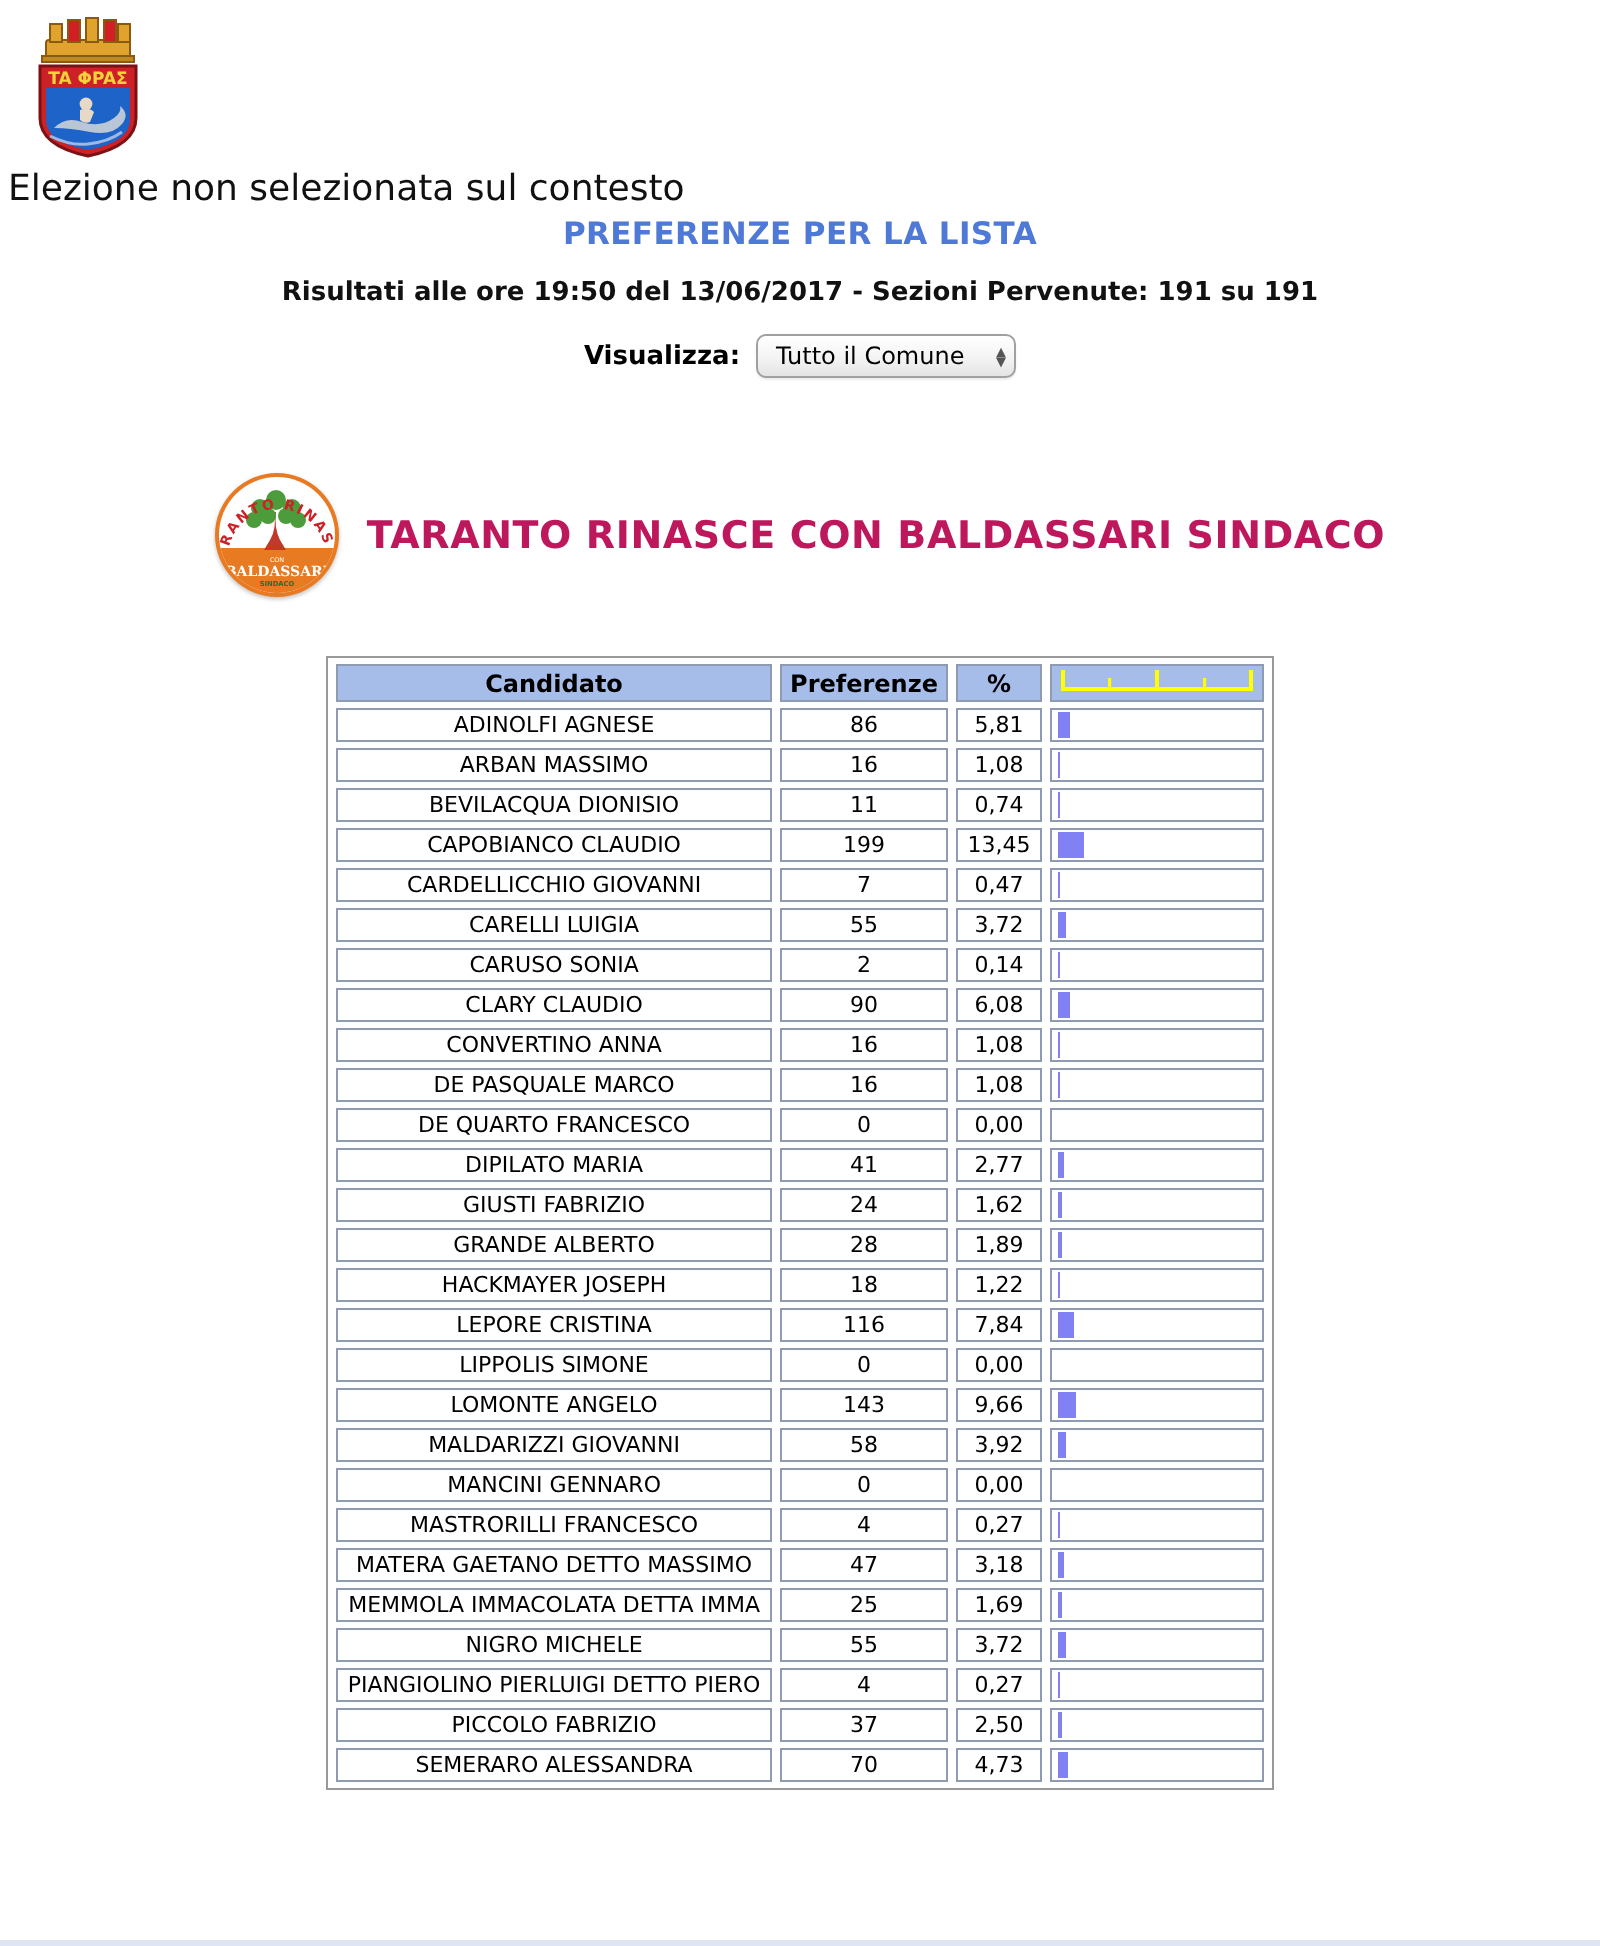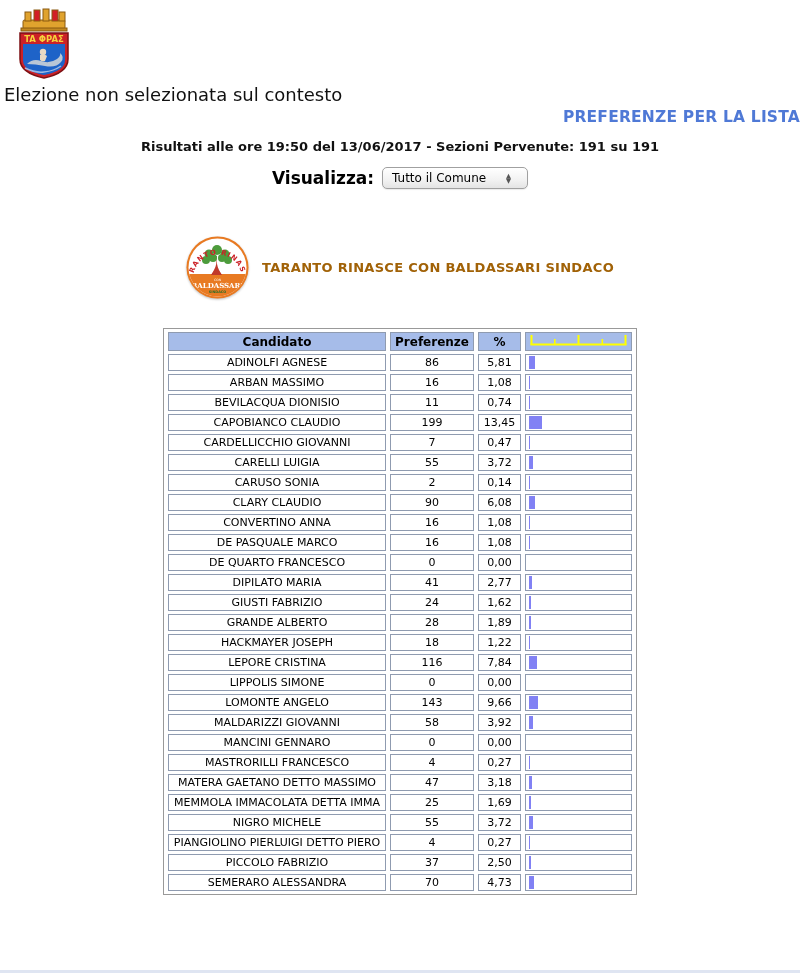--- a/index.html
+++ b/index.html
@@ -12,38 +12,38 @@
   }
   *{box-sizing:border-box;}
   html,body{margin:0;padding:0;}
   body{
     width:800px;height:973px;background:#ffffff;
     font-family:"DejaVu Sans","Liberation Sans",sans-serif;
     color:#000;position:relative;overflow:hidden;
   }
   .crest{position:absolute;left:13px;top:6px;width:62px;height:74px;}
   .context-note{position:absolute;left:4px;top:84px;font-size:18px;color:#111;}
-  .page-title{position:absolute;left:0;top:108px;width:100%;text-align:right;
+  .page-title{position:absolute;left:0;top:108px;width:100%;text-align:center;
     font-size:15.5px;font-weight:bold;color:var(--accent);letter-spacing:.2px;margin:0;}
   .results-line{position:absolute;left:0;top:139px;width:100%;text-align:center;
     font-size:13px;font-weight:bold;color:#111;}
   .visualizza-row{position:absolute;left:0;top:167px;width:100%;display:flex;
     justify-content:center;align-items:center;gap:8px;}
-  .visualizza-label{font-size:17px;font-weight:bold;}
-  .select-box{width:146px;height:22px;border:1px solid #a0a0a0;border-radius:5px;
+  .visualizza-label{font-size:13px;font-weight:bold;}
+  .select-box{width:130px;height:22px;border:1px solid #a0a0a0;border-radius:5px;
     background:linear-gradient(#ffffff,#f2f2f2 60%,#e4e4e4);
     display:flex;align-items:center;justify-content:space-between;
-    padding:0 16px 0 9px;font-size:12px;cursor:default;
+    padding:0 4px 0 9px;font-size:12px;cursor:default;
     box-shadow:0 1px 1px rgba(0,0,0,.08);}
   .stepper{display:flex;flex-direction:column;line-height:4px;color:#555;
     font-size:6.5px;align-items:center;gap:1px;}
   .list-header{position:absolute;left:0;top:236px;width:100%;display:flex;
     align-items:center;justify-content:center;gap:13px;}
   .list-logo{width:63px;height:63px;flex:0 0 auto;filter:drop-shadow(0 1px 1px rgba(0,0,0,.25));}
-  .list-name{font-size:13px;font-weight:bold;color:#a16207;letter-spacing:.3px;margin:0;}
+  .list-name{font-size:19px;font-weight:bold;color:#be185d;letter-spacing:.3px;margin:0;}
   .tbl-wrap{position:absolute;left:0;top:328px;width:100%;display:flex;justify-content:center;}
   table.pref{border-collapse:separate;border-spacing:4px 3px;border:1px solid var(--border);
     background:#fff;}
   table.pref th{background:var(--header-bg);border:1px solid var(--cell-border);
     font-size:12px;font-weight:bold;height:19px;padding:0 4px;}
   table.pref td{border:1px solid var(--cell-border);font-size:11px;height:17px;
     padding:0 3px;text-align:center;white-space:nowrap;}
   .col-cand{width:218px;}
   .col-pref{width:70px;}
   .col-pct{width:43px;}

